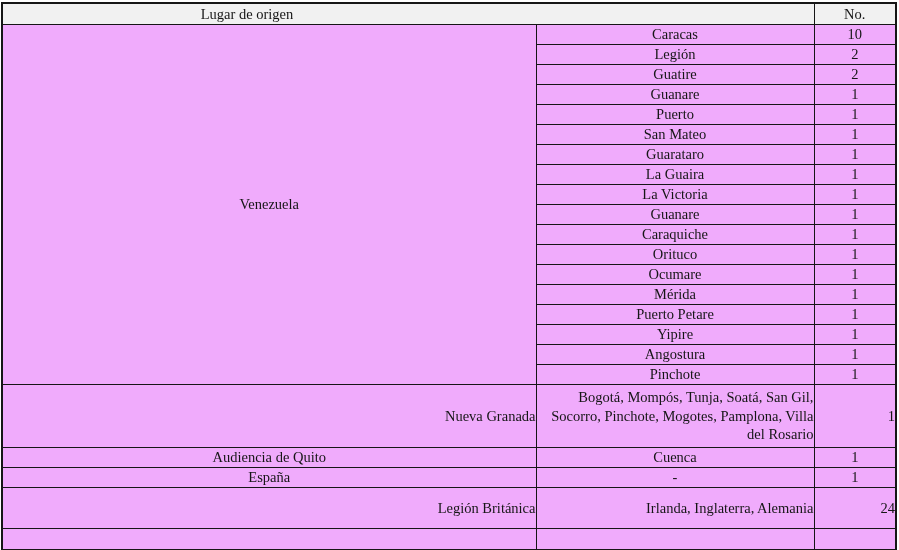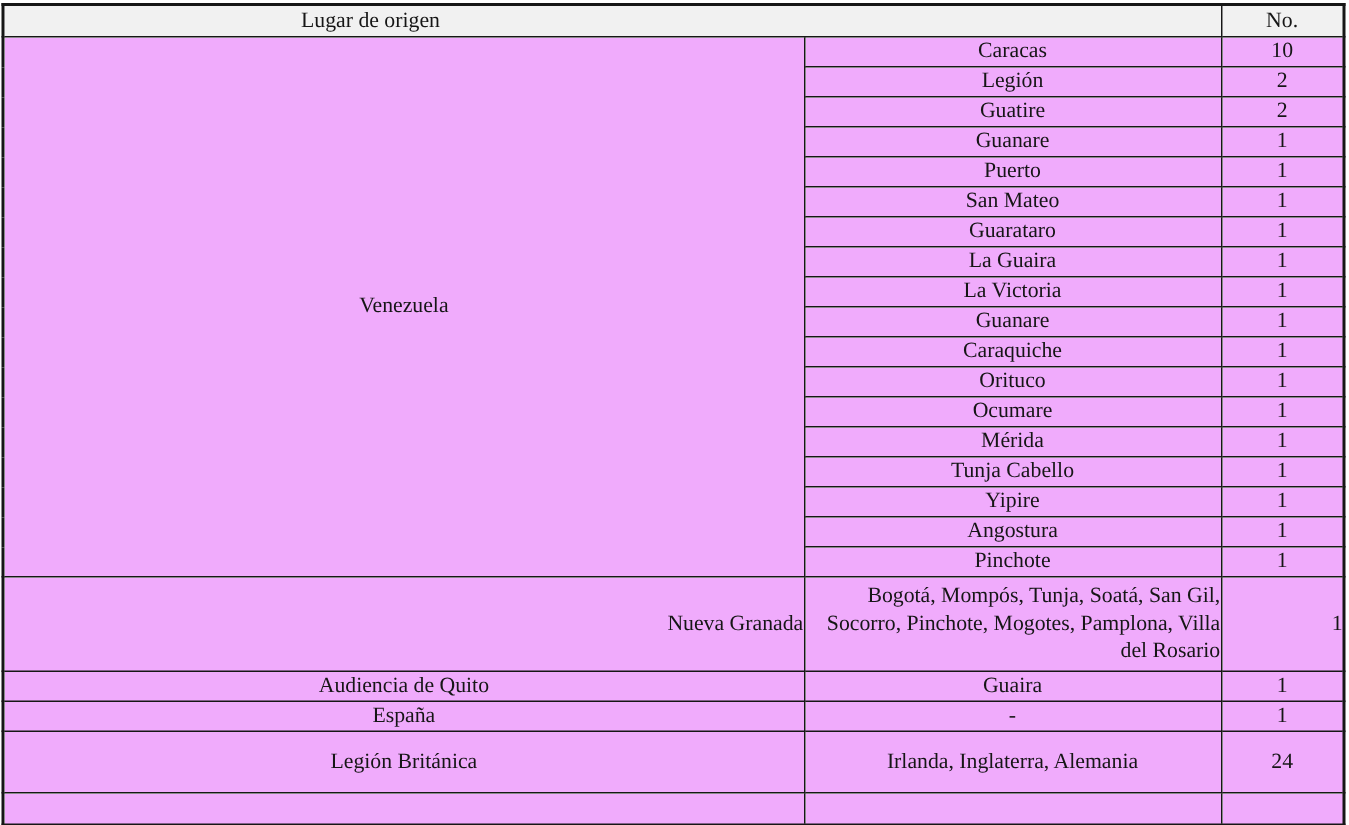--- a/index.html
+++ b/index.html
@@ -28,21 +28,21 @@
     line-height: 1.3;
     padding: 0;
     overflow: hidden;
     background: #f0abfc;
   }
   tr.header-row td { background: #f1f1f1; height: 20px; }
   .origin-span { display: block; width: 488px; text-align: center; }
   tr.vz td { height: 19px; }
   tr.ng td { height: 62px; text-align: right; }
   tr.sm td { height: 19px; }
-  tr.lb td { height: 40px; }
+  tr.lb td { height: 40px; text-align: right; }
   tr.partial td { height: 20px; border-bottom: none; }
   td.places-cell { padding: 0 14px; line-height: 1.45; }
 </style>
 </head>
 <body>
 
 <div class="page">
   <table class="origin">
     <colgroup>
       <col style="width:534px">
@@ -110,21 +110,21 @@
       </tr>
       <tr class="vz">
         <td>Ocumare</td>
         <td>1</td>
       </tr>
       <tr class="vz">
         <td>Mérida</td>
         <td>1</td>
       </tr>
       <tr class="vz">
-        <td>Tunja Cabello</td>
+        <td>Puerto Petare</td>
         <td>1</td>
       </tr>
       <tr class="vz">
         <td>Yipire</td>
         <td>1</td>
       </tr>
       <tr class="vz">
         <td>Angostura</td>
         <td>1</td>
       </tr>
@@ -133,21 +133,21 @@
         <td>1</td>
       </tr>
 
       <tr class="ng">
         <td>Nueva Granada</td>
         <td class="places-cell">Bogotá, Mompós, Tunja, Soatá, San Gil, Socorro, Pinchote, Mogotes, Pamplona, Villa del Rosario</td>
         <td>1</td>
       </tr>
       <tr class="sm">
         <td>Audiencia de Quito</td>
-        <td>Guaira</td>
+        <td>Cuenca</td>
         <td>1</td>
       </tr>
       <tr class="sm">
         <td>España</td>
         <td>-</td>
         <td>1</td>
       </tr>
       <tr class="lb">
         <td>Legión Británica</td>
         <td>Irlanda, Inglaterra, Alemania</td>

